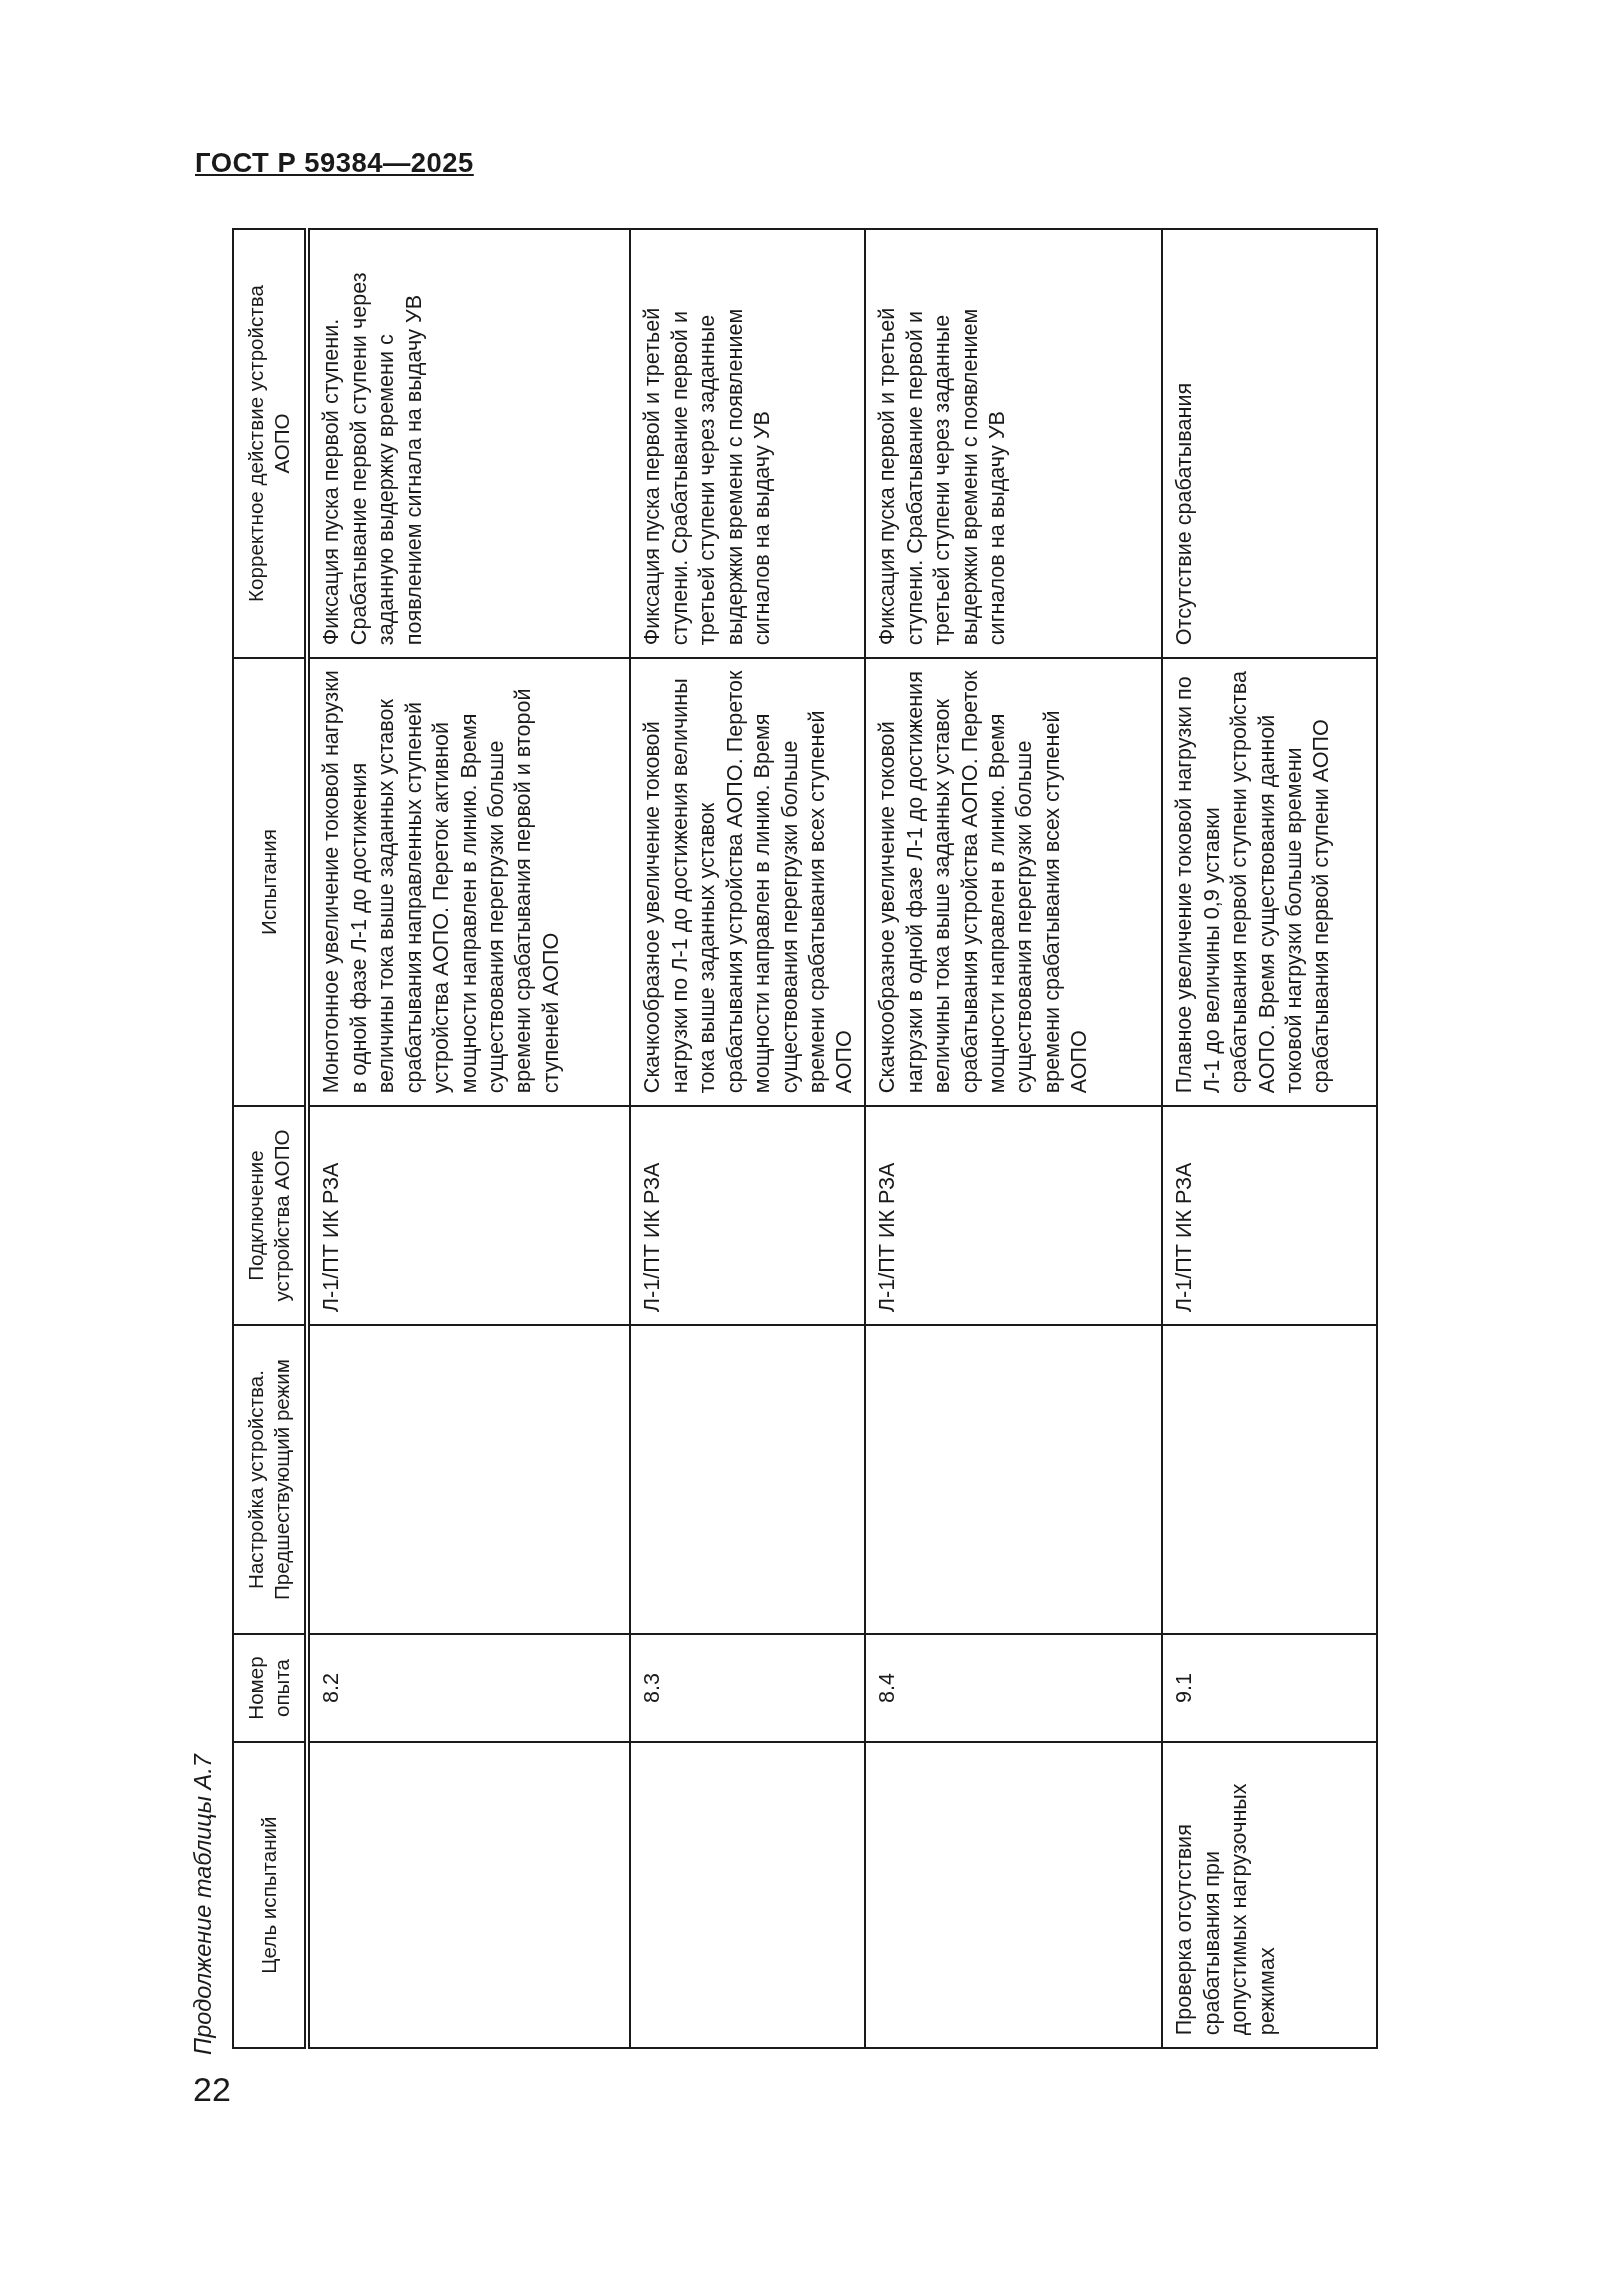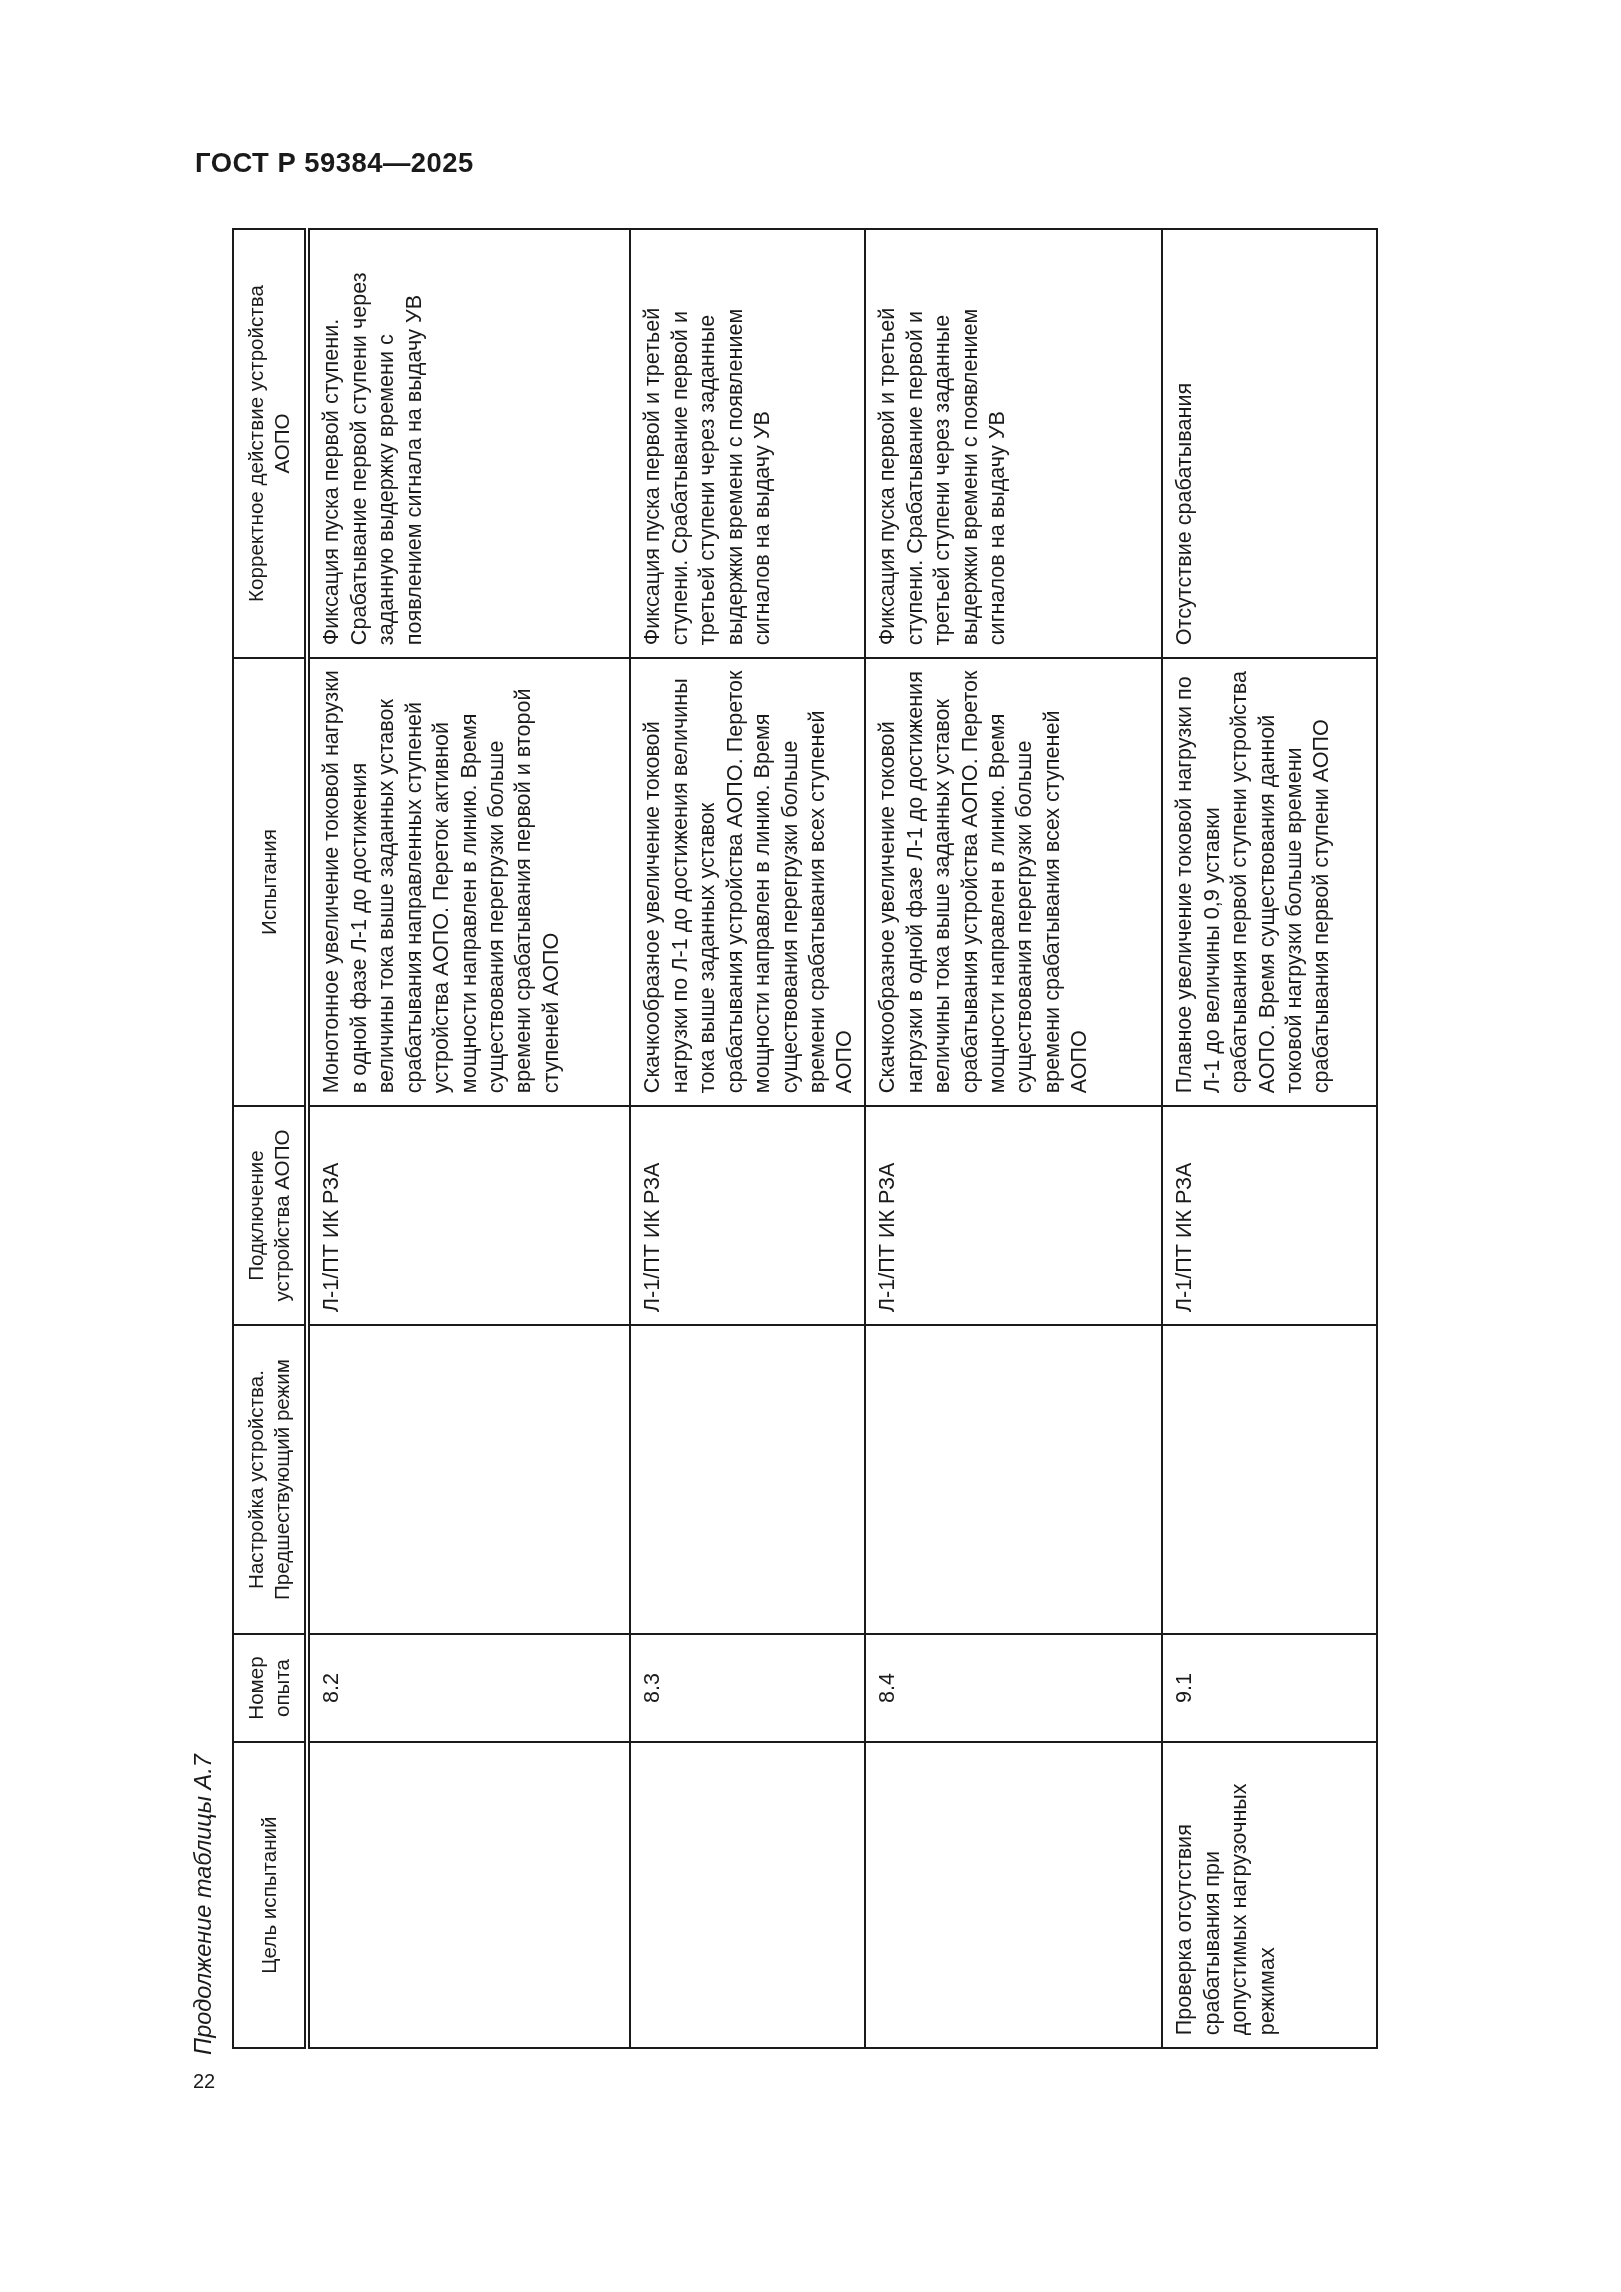--- a/index.html
+++ b/index.html
@@ -17,26 +17,27 @@
     color: #1a1a1a;
   }
   .doc-header {
     position: absolute;
     left: 195px;
     top: 147px;
     font-size: 27.4px;
     font-weight: bold;
     letter-spacing: 0.5px;
     white-space: nowrap;
+    text-decoration: underline;
   }
   .page-number {
     position: absolute;
     left: 193px;
     top: 2070px;
-    font-size: 20px;
+    font-size: 34px;
   }
   
   .rot-container {
     position: absolute;
     left: 189px;
     top: 2049px;
     width: 1818px;
     transform: rotate(-90deg);
     transform-origin: 0 0;
   }

